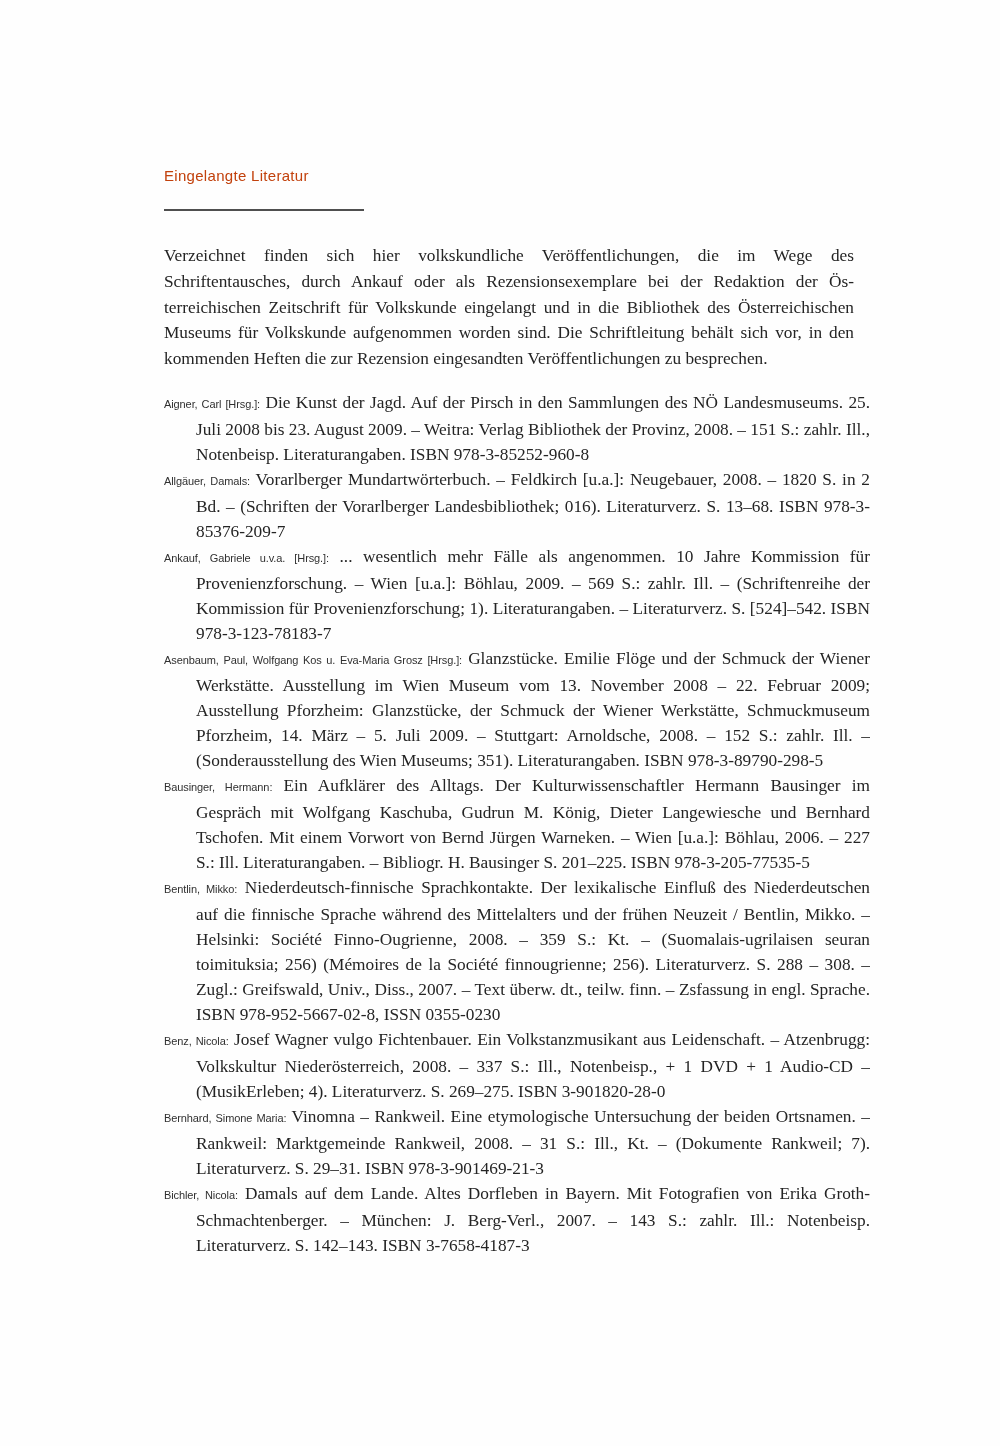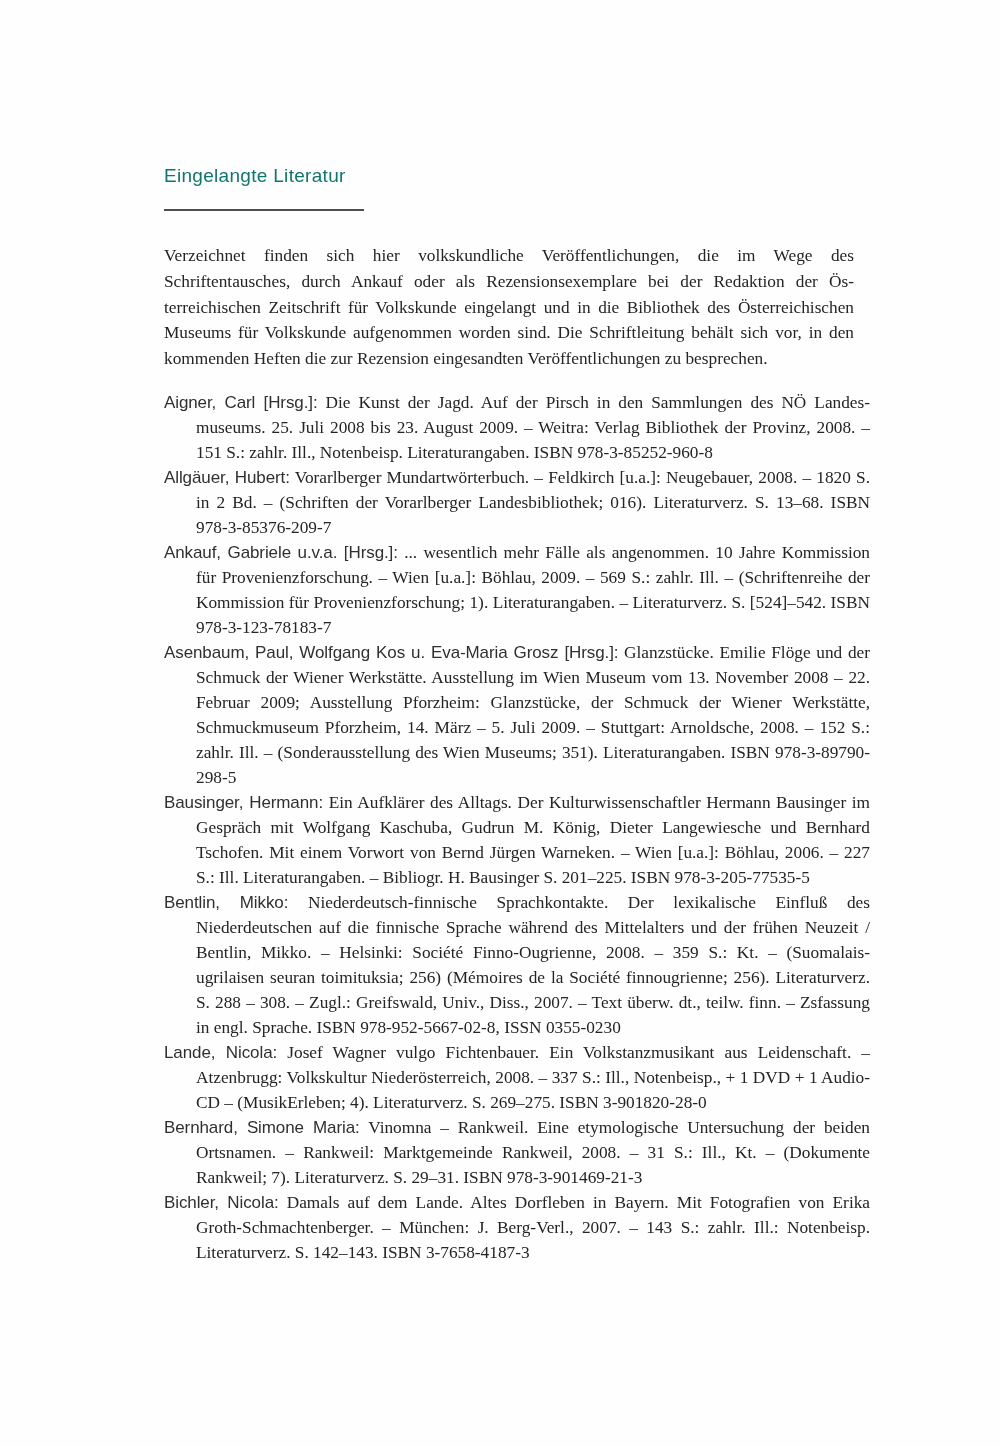--- a/index.html
+++ b/index.html
@@ -12,25 +12,25 @@
     width: 1000px;
     height: 1446px;
     background: #fefefe;
     box-sizing: border-box;
     padding: 163px 130px 0 164px;
     overflow: hidden;
   }
   .doc-title {
     margin: 0;
     font-family: "Liberation Sans", "DejaVu Sans", sans-serif;
-    font-size: 19px;
+    font-size: 15px;
     line-height: 26px;
     font-weight: 400;
     letter-spacing: 0.3px;
-    color: #0f766e;
+    color: #c2410c;
   }
   .title-rule {
     width: 200px;
     height: 2px;
     background: #4f4f4f;
     margin-top: 20px;
   }
   .intro {
     margin: 32px 16px 0 0;
     font-family: "Liberation Serif", "DejaVu Serif", serif;
@@ -51,41 +51,41 @@
     font-family: "Liberation Serif", "DejaVu Serif", serif;
     font-size: 17.3px;
     line-height: 25px;
     color: #242424;
     text-align: justify;
     hyphens: manual;
     -webkit-hyphens: manual;
   }
   .entry .author {
     font-family: "Liberation Sans", "DejaVu Sans", sans-serif;
-    font-size: 17px;
+    font-size: 11px;
     letter-spacing: -0.1px;
     color: #303030;
     margin-top: 32px;
   }
 </style>
 </head>
 <body>
 
 <div class="page">
 
   <h1 class="doc-title">Eingelangte Literatur</h1>
   <div class="title-rule"></div>
 
   <p class="intro">Verzeichnet finden sich hier volkskundliche Veröffentlichungen, die im Wege des Schriftentausches, durch Ankauf oder als Rezensionsexemplare bei der Redaktion der Ös­terreichischen Zeitschrift für Volkskunde eingelangt und in die Bibliothek des Österrei­chischen Museums für Volkskunde aufgenommen worden sind. Die Schriftleitung behält sich vor, in den kommenden Heften die zur Rezension eingesandten Veröffentlichungen zu besprechen.</p>
 
   <section class="entries">
     <p class="entry"><span class="author">Aigner, Carl [Hrsg.]:</span> <span>Die Kunst der Jagd. Auf der Pirsch in den Sammlungen des NÖ Landes­museums. 25. Juli 2008 bis 23. August 2009. – Weitra: Verlag Bibliothek der Provinz, 2008. – 151 S.: zahlr. Ill., Notenbeisp. Literaturangaben. ISBN 978-3-85252-960-8</span></p>
-    <p class="entry"><span class="author">Allgäuer, Hubert:</span> <span>Vorarlberger Mundartwörterbuch. – Feldkirch [u.a.]: Neugebauer, 2008. – 1820 S. in 2 Bd. – (Schriften der Vorarlberger Landesbibliothek; 016). Literaturverz. S. 13–68. ISBN 978-3-85376-209-7</span></p>
+    <p class="entry"><span class="author">Allgäuer, Damals:</span> <span>Vorarlberger Mundartwörterbuch. – Feldkirch [u.a.]: Neugebauer, 2008. – 1820 S. in 2 Bd. – (Schriften der Vorarlberger Landesbibliothek; 016). Literaturverz. S. 13–68. ISBN 978-3-85376-209-7</span></p>
     <p class="entry"><span class="author">Ankauf, Gabriele u.v.a. [Hrsg.]:</span> <span>... wesentlich mehr Fälle als angenommen. 10 Jahre Kom­mission für Provenienzforschung. – Wien [u.a.]: Böhlau, 2009. – 569 S.: zahlr. Ill. – (Schriftenreihe der Kommission für Provenienzforschung; 1). Literaturangaben. – Literaturverz. S. [524]–542. ISBN 978-3-123-78183-7</span></p>
     <p class="entry"><span class="author">Asenbaum, Paul, Wolfgang Kos u. Eva-Maria Grosz [Hrsg.]:</span> <span>Glanzstücke. Emilie Flöge und der Schmuck der Wiener Werkstätte. Ausstellung im Wien Museum vom 13. Novem­ber 2008 – 22. Februar 2009; Ausstellung Pforzheim: Glanzstücke, der Schmuck der Wiener Werkstätte, Schmuckmuseum Pforzheim, 14. März – 5. Juli 2009. – Stutt­gart: Arnoldsche, 2008. – 152 S.: zahlr. Ill. – (Sonderausstellung des Wien Museums; 351). Literaturangaben. ISBN 978-3-89790-298-5</span></p>
     <p class="entry"><span class="author">Bausinger, Hermann:</span> <span>Ein Aufklärer des Alltags. Der Kulturwissenschaftler Hermann Bausinger im Gespräch mit Wolfgang Kaschuba, Gudrun M. König, Dieter Lange­wiesche und Bernhard Tschofen. Mit einem Vorwort von Bernd Jürgen Warneken. – Wien [u.a.]: Böhlau, 2006. – 227 S.: Ill. Literaturangaben. – Bibliogr. H. Bausinger S. 201–225. ISBN 978-3-205-77535-5</span></p>
     <p class="entry"><span class="author">Bentlin, Mikko:</span> <span>Niederdeutsch-finnische Sprachkontakte. Der lexikalische Einfluß des Niederdeutschen auf die finnische Sprache während des Mittelalters und der frühen Neuzeit / Bentlin, Mikko. – Helsinki: Société Finno-Ougrienne, 2008. – 359 S.: Kt. – (Suomalais-ugrilaisen seuran toimituksia; 256) (Mémoires de la Société finno­ugrienne; 256). Literaturverz. S. 288 – 308. – Zugl.: Greifswald, Univ., Diss., 2007. – Text überw. dt., teilw. finn. – Zsfassung in engl. Sprache. ISBN 978-952-5667-02-8, ISSN 0355-0230</span></p>
-    <p class="entry"><span class="author">Lande, Nicola:</span> <span>Josef Wagner vulgo Fichtenbauer. Ein Volkstanzmusikant aus Leidenschaft. – Atzenbrugg: Volkskultur Niederösterreich, 2008. – 337 S.: Ill., Notenbeisp., + 1 DVD + 1 Audio-CD – (MusikErleben; 4). Literaturverz. S. 269–275. ISBN 3-901820-28-0</span></p>
+    <p class="entry"><span class="author">Benz, Nicola:</span> <span>Josef Wagner vulgo Fichtenbauer. Ein Volkstanzmusikant aus Leidenschaft. – Atzenbrugg: Volkskultur Niederösterreich, 2008. – 337 S.: Ill., Notenbeisp., + 1 DVD + 1 Audio-CD – (MusikErleben; 4). Literaturverz. S. 269–275. ISBN 3-901820-28-0</span></p>
     <p class="entry"><span class="author">Bernhard, Simone Maria:</span> <span>Vinomna – Rankweil. Eine etymologische Untersuchung der beiden Ortsnamen. – Rankweil: Marktgemeinde Rankweil, 2008. – 31 S.: Ill., Kt. – (Dokumente Rankweil; 7). Literaturverz. S. 29–31. ISBN 978-3-901469-21-3</span></p>
     <p class="entry"><span class="author">Bichler, Nicola:</span> <span>Damals auf dem Lande. Altes Dorfleben in Bayern. Mit Fotografien von Erika Groth-Schmachtenberger. – München: J. Berg-Verl., 2007. – 143 S.: zahlr. Ill.: Notenbeisp. Literaturverz. S. 142–143. ISBN 3-7658-4187-3</span></p>
   </section>
 
 </div>
 
 </body></html>

